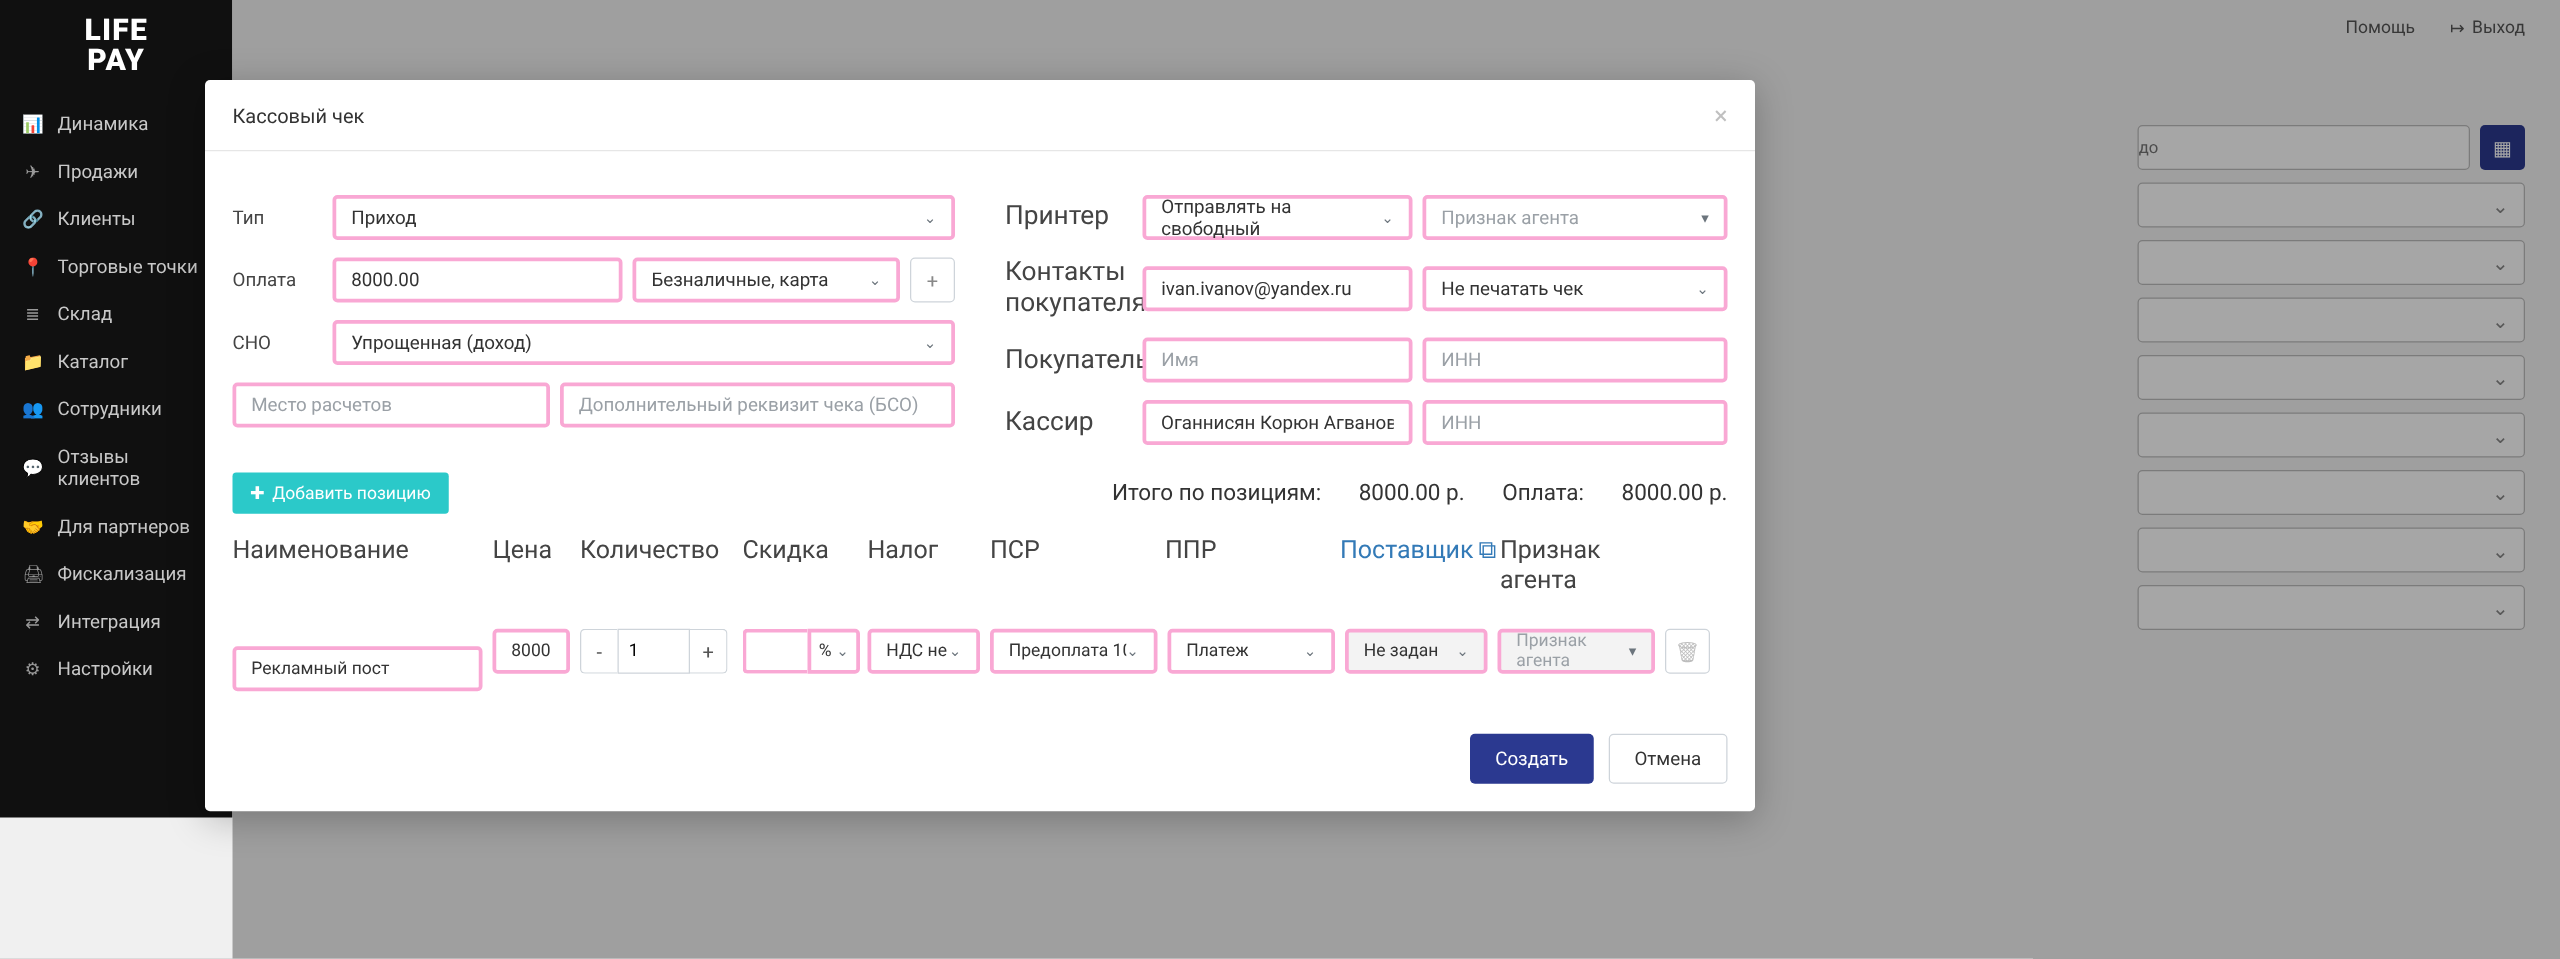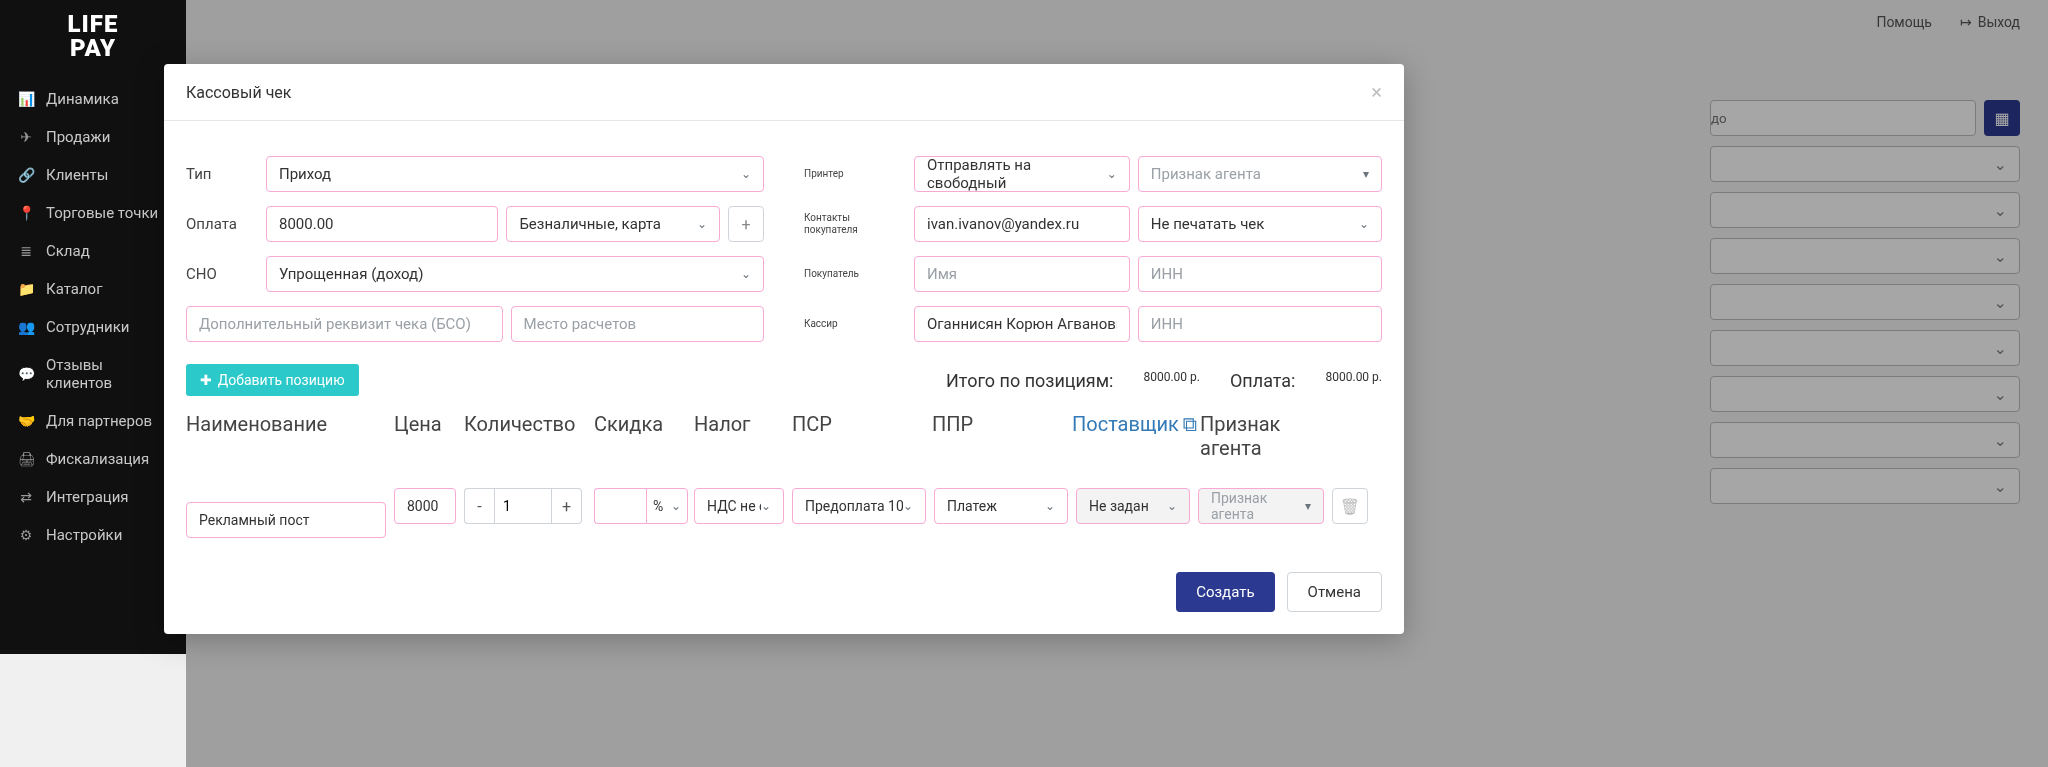--- a/index.html
+++ b/index.html
@@ -25,37 +25,37 @@
   .modal-header { display: flex; justify-content: space-between; align-items: center; padding: 16px 22px; border-bottom: 1px solid #e6e6e6; }
   .modal-title { font-size: 16px; color: #333; }
   .modal-close { color: #c0c0c0; font-size: 20px; cursor: pointer; }
 
   .modal-body { padding: 18px 22px 6px; }
   .form-row-grid { display: flex; gap: 40px; margin-top: 17px; }
   .col-left { flex: 1 1 50%; }
   .col-right { flex: 1 1 50%; }
   .frow { display: flex; align-items: center; margin-bottom: 14px; gap: 10px; }
   .flabel { width: 70px; color: #444; font-size: 15px; }
-  .flabel-r { width: 100px; color: #444; font-size: 10px; line-height: 1.2; }
+  .flabel-r { width: 100px; color: #444; font-size: 21px; line-height: 1.2; }
   .frow-inputs { flex: 1; display: flex; gap: 8px; }
 
-  .inp, .sel { height: 36px; border: 1px solid #f9a8d4; border-radius: 4px; padding: 0 12px; font-size: 15px; color: #333; background: #fff; width: 100%; }
+  .inp, .sel { height: 36px; border: 3px solid #f9a8d4; border-radius: 4px; padding: 0 12px; font-size: 15px; color: #333; background: #fff; width: 100%; }
   .inp::placeholder { color: #9aa0a6; }
   .sel { display: flex; align-items: center; justify-content: space-between; cursor: pointer; }
   .sel-text { color: #333; }
   .sel-placeholder { color: #9aa0a6; }
   .chevdown { color: #6c757d; font-size: 12px; }
   .sq-btn { width: 36px; height: 36px; border: 1px solid #ced4da; border-radius: 4px; background: #fff; display: flex; align-items: center; justify-content: center; color: #888; cursor: pointer; }
 
   .add-pos { display: inline-flex; align-items: center; gap: 6px; background: #2bc9c9; color: #fff; border-radius: 3px; padding: 8px 14px; font-size: 14px; cursor: pointer; }
 
   .totals-row { display: flex; justify-content: space-between; align-items: center; margin: 8px 0 10px; }
   .totals { display: flex; gap: 30px; font-size: 18px; color: #333; }
   .totals .lbl { color: #333; }
-  .totals .val { font-size: 12px; }
+  .totals .val { font-size: 18px; }
 
   .tbl-head { display: flex; padding: 6px 0 8px; color: #444; font-size: 20px; }
   .col-name { width: 208px; }
   .col-price { width: 70px; }
   .col-qty { width: 130px; }
   .col-disc { width: 100px; }
   .col-tax { width: 98px; }
   .col-psr { width: 140px; }
   .col-ppr { width: 140px; }
   .col-supplier { width: 128px; }
@@ -220,22 +220,22 @@
           <div class="frow-inputs">
             <div class="sel" style="flex:1;">
               <span class="sel-text">Упрощенная (доход)</span>
               <span class="chevdown">⌄</span>
             </div>
           </div>
         </div>
         <div class="frow">
           <div class="flabel"></div>
           <div class="frow-inputs" style="margin-left:-80px;">
+            <input class="inp" style="flex: 0.9 1 0%;" placeholder="Место расчетов">
             <input class="inp" style="flex: 1.15 1 0%;" placeholder="Дополнительный реквизит чека (БСО)">
-            <input class="inp" style="flex: 0.9 1 0%;" placeholder="Место расчетов">
           </div>
         </div>
       </div>
 
       <div class="col-right">
         <div class="frow">
           <div class="flabel-r">Принтер</div>
           <div class="frow-inputs">
             <div class="sel" style="flex:1;">
               <span class="sel-text">Отправлять на свободный</span>

